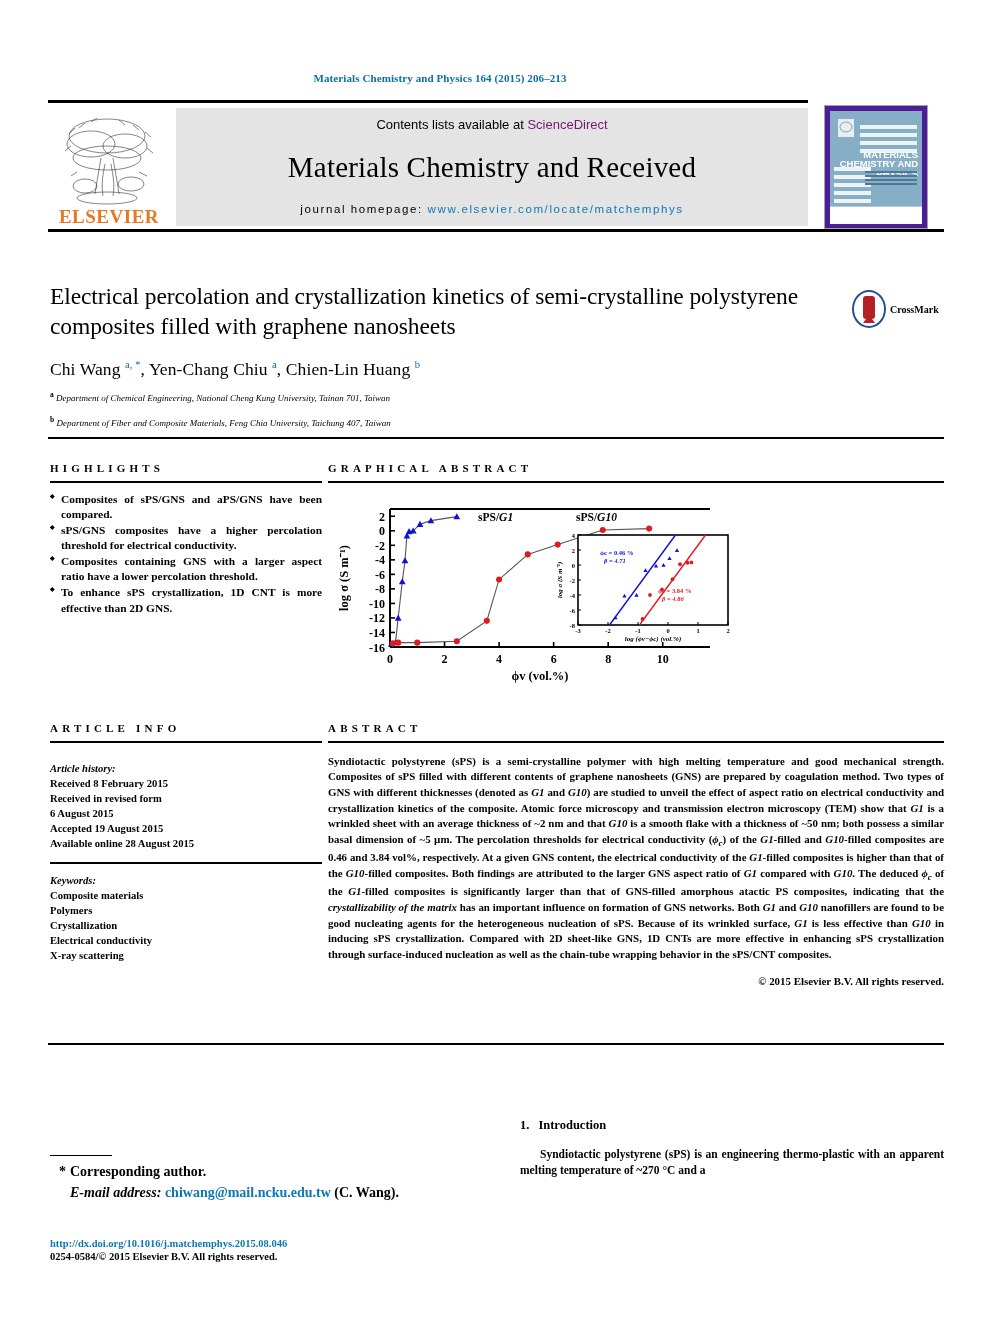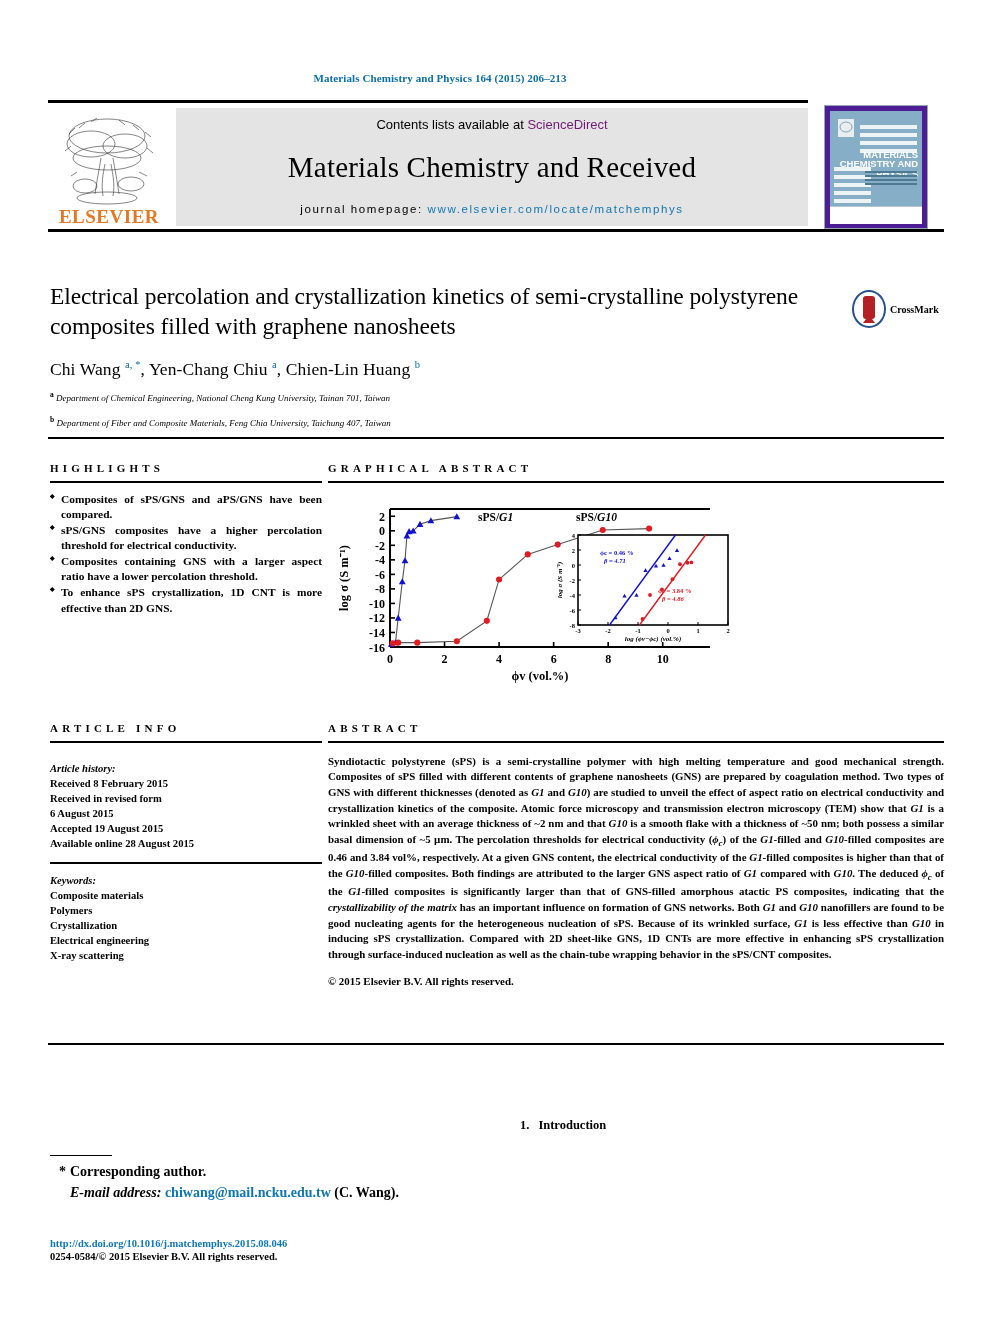--- a/index.html
+++ b/index.html
@@ -164,21 +164,21 @@
   .ai-rule { height: 1.2px; background: #000; margin: 11px 0 9px 0; }
 
   
   .abstract { position: absolute; top: 722px; left: 328px; width: 616px; }
   .abs-body {
     margin-top: 11px;
     font-size: 10.9px; line-height: 1.44; text-align: justify;
     font-family: "Liberation Serif", serif; font-weight: bold;
   }
   .abs-body .it { font-style: italic; }
-  .abs-copy { margin-top: 12px; font-size: 10.9px; font-weight: bold; }
+  .abs-copy { margin-top: 12px; text-align: right; font-size: 10.9px; font-weight: bold; }
 
   .rule-after-abs {
     position: absolute; top: 1043px; left: 48px; width: 896px; height: 2px; background: #000;
   }
 
   
   .intro { position: absolute; top: 1118px; left: 520px; width: 424px; }
   .intro-head { font-size: 12.5px; font-weight: bold; }
   .intro-head .num { margin-right: 9px; }
   .intro-p {
@@ -440,38 +440,39 @@
       <div>6 August 2015</div>
       <div>Accepted 19 August 2015</div>
       <div>Available online 28 August 2015</div>
     </div>
     <div class="ai-rule"></div>
     <div class="ai-block" style="margin-top:0">
       <div class="it">Keywords:</div>
       <div>Composite materials</div>
       <div>Polymers</div>
       <div>Crystallization</div>
-      <div>Electrical engineering</div>
+      <div>Electrical conductivity</div>
       <div>X-ray scattering</div>
     </div>
   </div>
 
   <div class="abstract">
     <div class="sec-head">ABSTRACT</div>
     <div class="sec-rule"></div>
     <div class="abs-body">Syndiotactic polystyrene (sPS) is a semi-crystalline polymer with high melting temperature and good mechanical strength. Composites of sPS filled with different contents of graphene nanosheets (GNS) are prepared by coagulation method. Two types of GNS with different thicknesses (denoted as <span class="it">G1</span> and <span class="it">G10</span>) are studied to unveil the effect of aspect ratio on electrical conductivity and crystallization kinetics of the composite. Atomic force microscopy and transmission electron microscopy (TEM) show that <span class="it">G1</span> is a wrinkled sheet with an average thickness of ~2 nm and that <span class="it">G10</span> is a smooth flake with a thickness of ~50 nm; both possess a similar basal dimension of ~5 µm. The percolation thresholds for electrical conductivity (<span class="it">ϕ</span><sub class="it">c</sub>) of the <span class="it">G1</span>-filled and <span class="it">G10</span>-filled composites are 0.46 and 3.84 vol%, respectively. At a given GNS content, the electrical conductivity of the <span class="it">G1</span>-filled composites is higher than that of the <span class="it">G10</span>-filled composites. Both findings are attributed to the larger GNS aspect ratio of <span class="it">G1</span> compared with <span class="it">G10</span>. The deduced <span class="it">ϕ</span><sub class="it">c</sub> of the <span class="it">G1</span>-filled composites is significantly larger than that of GNS-filled amorphous atactic PS composites, indicating that the <span class="it">crystallizability of the matrix</span> has an important influence on formation of GNS networks. Both <span class="it">G1</span> and <span class="it">G10</span> nanofillers are found to be good nucleating agents for the heterogeneous nucleation of sPS. Because of its wrinkled surface, <span class="it">G1</span> is less effective than <span class="it">G10</span> in inducing sPS crystallization. Compared with 2D sheet-like GNS, 1D CNTs are more effective in enhancing sPS crystallization through surface-induced nucleation as well as the chain-tube wrapping behavior in the sPS/CNT composites.</div>
     <div class="abs-copy">© 2015 Elsevier B.V. All rights reserved.</div>
   </div>
 
   <div class="rule-after-abs"></div>
 
   <div class="intro">
     <div class="intro-head">
       <span class="num">1.</span><span>Introduction</span>
     </div>
+    <div class="intro-p">Syndiotactic polystyrene (sPS) is an engineering thermo-plastic with an apparent melting temperature of ~270 °C and a</div>
   </div>
 
   <div class="corr">
     <div class="corr-rule"></div>
     <div class="corr-line">
       <span class="star">*</span><span>Corresponding author.</span>
     </div>
     <div class="corr-line" style="padding-left:20px">
       <span class="it">E-mail address:</span>
       <span class="mail">chiwang@mail.ncku.edu.tw</span>

